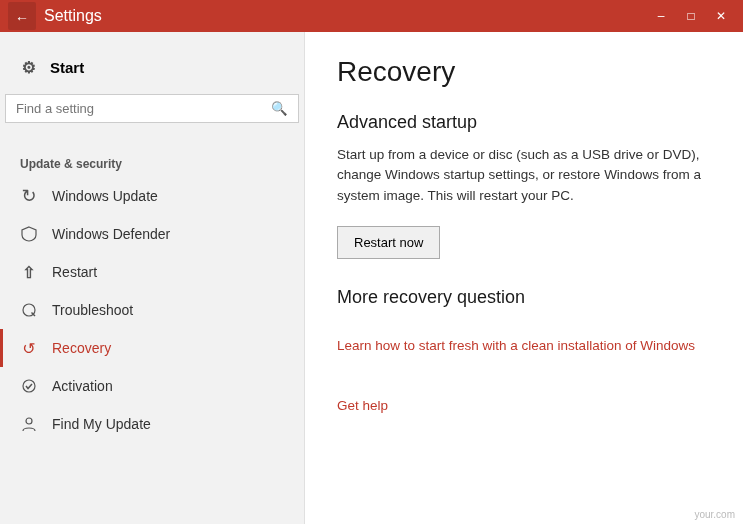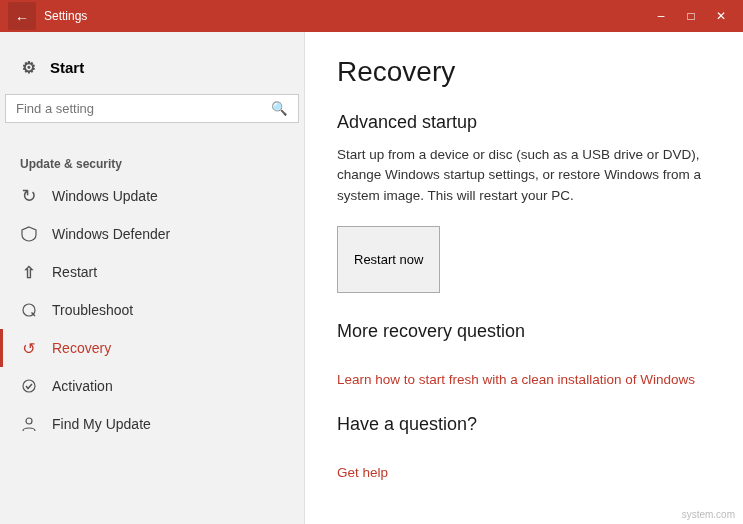--- a/index.html
+++ b/index.html
@@ -30,21 +30,21 @@
       font-size: 14px;
       cursor: pointer;
       display: flex;
       align-items: center;
       justify-content: center;
       border-radius: 2px;
     }
     .titlebar-title {
       color: white;
       margin-left: 8px;
-      font-size: 12px;
+      font-size: 16px;
       flex: 1;
     }
     .titlebar-controls {
       display: flex;
       gap: 2px;
     }
     .titlebar-btn {
       width: 28px;
       height: 28px;
       background: transparent;
@@ -166,21 +166,21 @@
     .section-desc {
       font-size: 13.5px;
       color: #333;
       line-height: 1.5;
       margin-bottom: 20px;
       max-width: 380px;
     }
     .btn-restart {
       background: #f0f0f0;
       border: 1px solid #aaa;
-      padding: 25px 16px;
+      padding: 8px 16px;
       font-size: 13px;
       cursor: pointer;
       margin-bottom: 28px;
     }
     .link-text {
       color: #c0392b;
       font-size: 13.5px;
       cursor: pointer;
       text-decoration: none;
       line-height: 1.5;
@@ -281,19 +281,18 @@
     
     <h2 class="section-title">Advanced startup</h2>
     <p class="section-desc">Start up from a device or disc (such as a USB drive or DVD), change Windows startup settings, or restore Windows from a system image. This will restart your PC.</p>
     <button class="btn-restart">Restart now</button>
 
     
     <h2 class="section-title">More recovery question</h2>
     <a class="link-text">Learn how to start fresh with a clean installation of Windows</a>
 
     
-    <h2 class="section-title">Have a question?</h2>
     <a class="link-text">Get help</a>
   </div>
 
 </div>
 
-<div class="watermark">system.com</div>
+<div class="watermark">your.com</div>
 
 </body></html>

